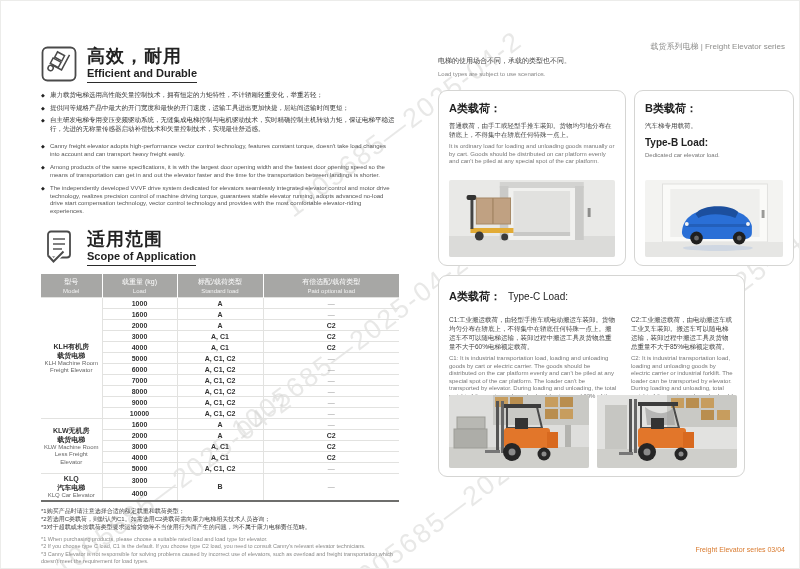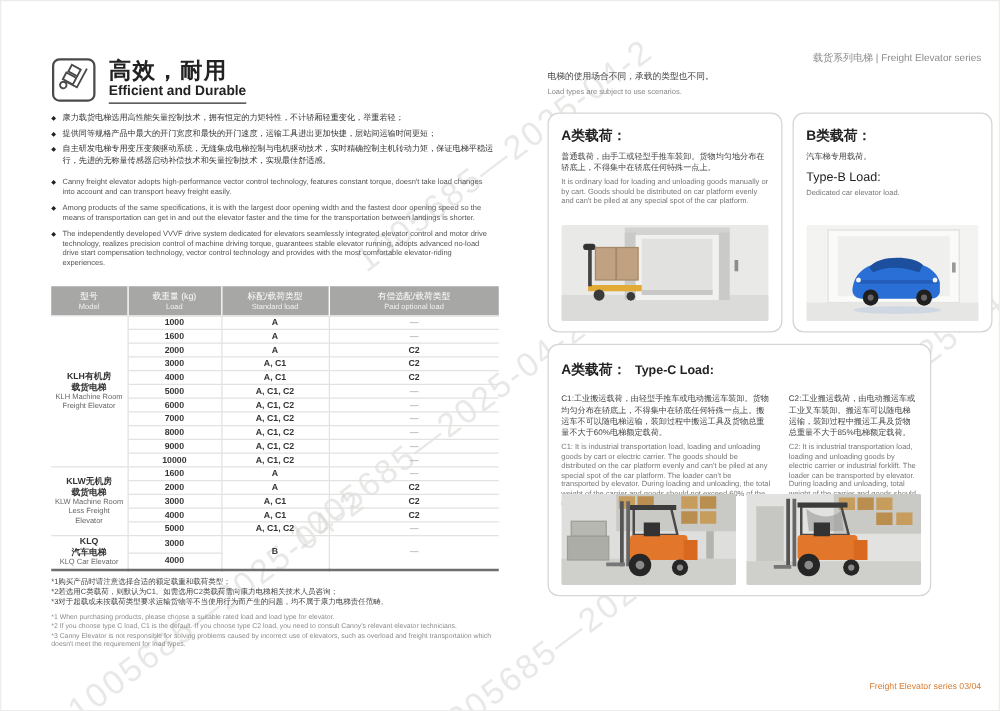--- a/index.html
+++ b/index.html
@@ -59,25 +59,25 @@
   
   .intro-zh { font-size:7px; color:#444; margin-top:10px; }
   .intro-en { font-size:6px; color:#888; margin-top:5px; }
   .ab-row { display:flex; gap:8px; margin-top:13px; }
   .load-box { position:relative; border:1px solid #d5d5d3; border-radius:9px; background:#fff; padding:10px 10px; }
   .box-a { width:188px; height:176px; }
   .box-b { width:160px; height:176px; }
   .box-c { width:307px; height:202px; margin-top:9px; }
   .box-title-zh { font-size:11px; font-weight:bold; }
   .box-text-zh { font-size:6.5px; color:#444; line-height:9px; margin-top:5px; }
-  .box-title-en { font-size:10px; font-weight:normal; margin-top:7px; }
+  .box-title-en { font-size:10px; font-weight:bold; margin-top:7px; }
   .box-text-en { font-size:6px; color:#777; line-height:7.5px; margin-top:4px; }
   .photo { position:absolute; left:10px; right:10px; bottom:8px; height:77px; border-radius:2px; overflow:hidden; }
   .photo svg { display:block; width:100%; height:100%; }
-  .c-title-en { font-size:10px; font-weight:bold; margin-left:7px;margin-top:16px; }
+  .c-title-en { font-size:10px; font-weight:normal; margin-left:7px;margin-top:16px; }
   .c-cols { display:flex; margin-top:6px; }
   .c-col1 { width:168px; margin-right:14px; }
   .c-col2 { flex:1; }
   .c-photos { position:absolute; left:10px; bottom:8px; display:flex; gap:8px; }
   .cphoto { width:140px; height:73px; border-radius:2px; overflow:hidden; }
   .cphoto svg { display:block; width:100%; height:100%; }
 </style>
 </head>
 <body>
 
@@ -115,20 +115,36 @@
         <div class="b-zh">康力载货电梯选用高性能矢量控制技术，拥有恒定的力矩特性，不计轿厢轻重变化，举重若轻；</div>
         <div class="b-zh">提供同等规格产品中最大的开门宽度和最快的开门速度，运输工具进出更加快捷，层站间运输时间更短；</div>
         <div class="b-zh">自主研发电梯专用变压变频驱动系统，无缝集成电梯控制与电机驱动技术，实时精确控制主机转动力矩，保证电梯平稳运行，先进的无称量传感器启动补偿技术和矢量控制技术，实现最佳舒适感。</div>
       </div>
     <div class="bullets bullets-en" id="bullets-en">
         <div class="b-en">Canny freight elevator adopts high-performance vector control technology, features constant torque, doesn't take load changes into account and can transport heavy freight easily.</div>
         <div class="b-en">Among products of the same specifications, it is with the largest door opening width and the fastest door opening speed so the means of transportation can get in and out the elevator faster and the time for the transportation between landings is shorter.</div>
         <div class="b-en">The independently developed VVVF drive system dedicated for elevators seamlessly integrated elevator control and motor drive technology, realizes precision control of machine driving torque, guarantees stable elevator running, adopts advanced no-load drive start compensation technology, vector control technology and provides with the most comfortable elevator-riding experiences.</div>
       </div>
 
+    <div class="section-head">
+      <div class="icon-box">
+        <svg viewBox="0 0 36 36">
+          <rect x="7" y="2.5" width="22" height="26" rx="3" fill="none" stroke="#4a4a4a" stroke-width="1.8"></rect>
+          <line x1="12" y1="10" x2="24" y2="10" stroke="#4a4a4a" stroke-width="1.4"></line>
+          <line x1="12" y1="15" x2="24" y2="15" stroke="#4a4a4a" stroke-width="1.4"></line>
+          <line x1="12" y1="20" x2="21" y2="20" stroke="#4a4a4a" stroke-width="1.4"></line>
+          <path d="M7 26.5 l5.5 6 l10 -10" fill="none" stroke="#fff" stroke-width="5"></path>
+          <path d="M7 26.5 l5.5 6 l10 -10" fill="none" stroke="#4a4a4a" stroke-width="2"></path>
+        </svg>
+      </div>
+      <div class="titles">
+        <div class="t-zh">适用范围</div>
+        <div class="t-en">Scope of Application</div>
+      </div>
+    </div>
 
     <table class="spec-table" id="spec-table">
         <thead>
           <tr>
             <th>
               <div class="th-zh">型号</div>
               <div class="th-en">Model</div>
             </th>
             <th>
               <div class="th-zh">载重量 (kg)</div>

